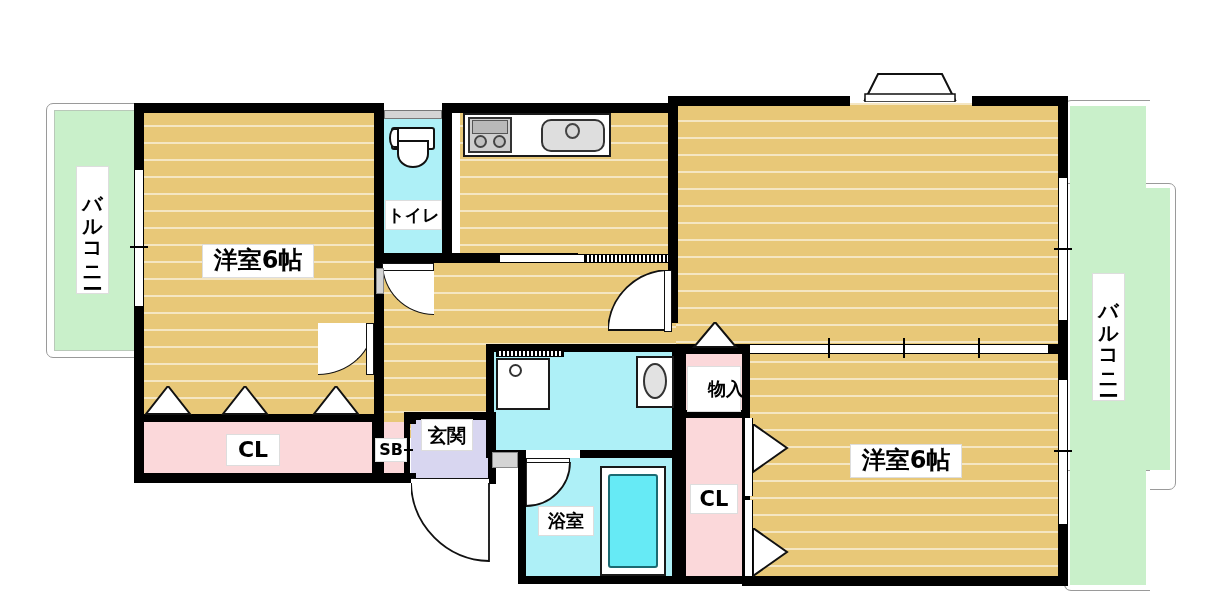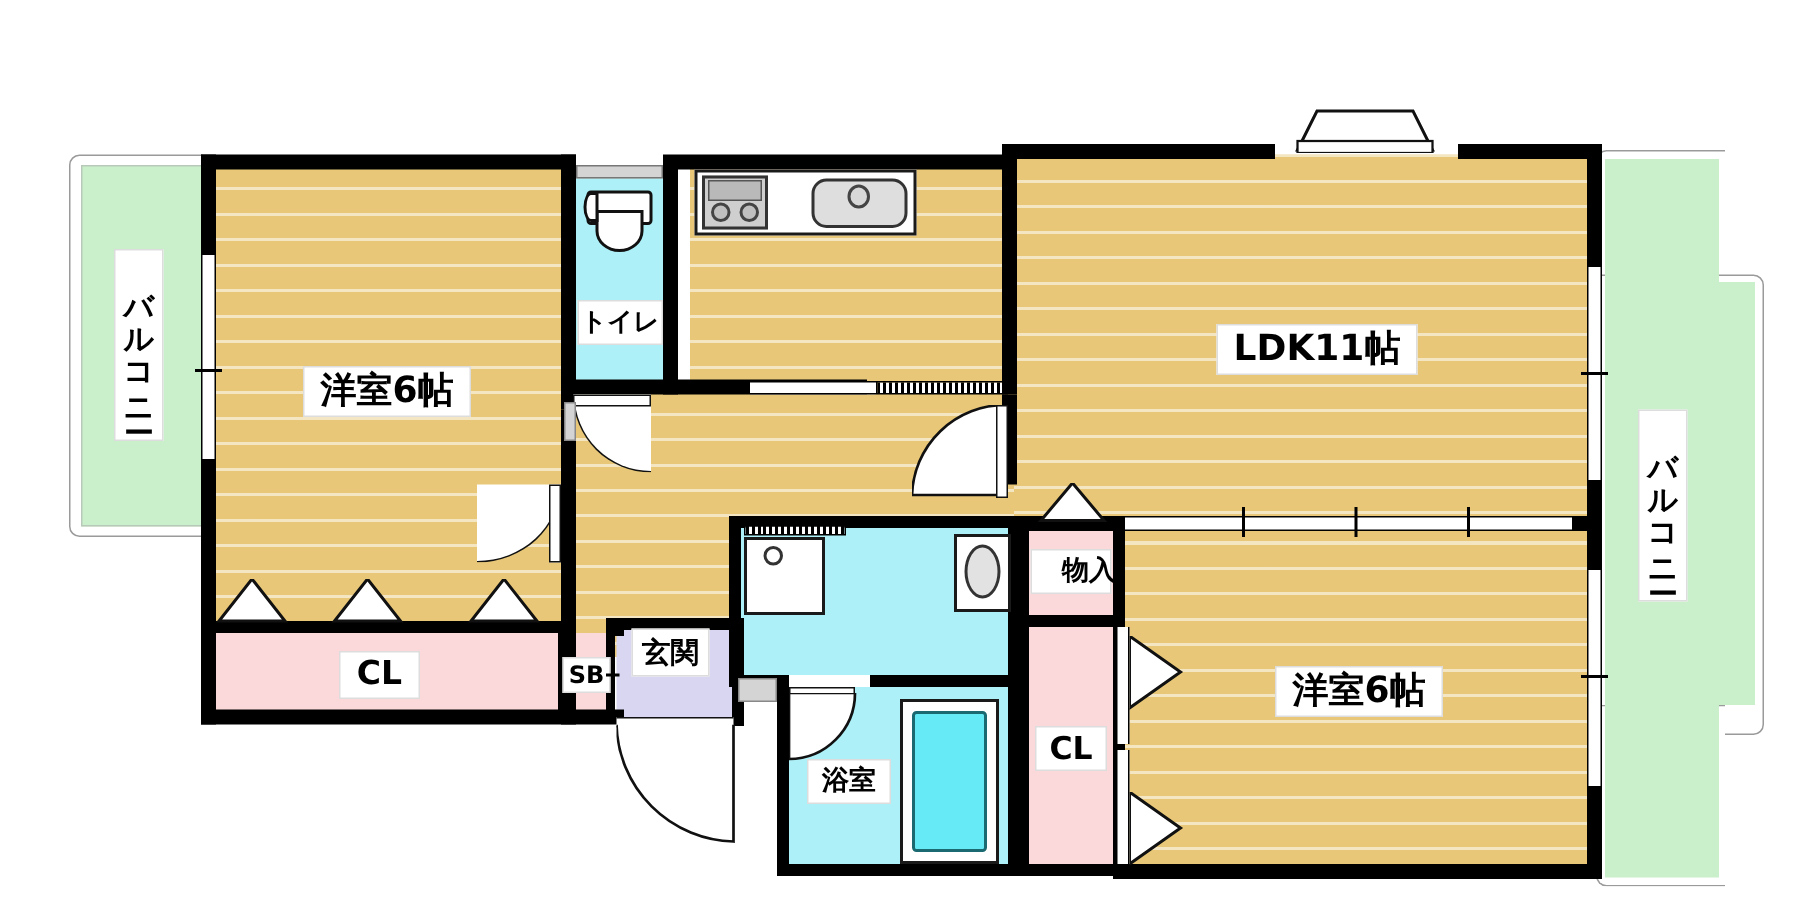--- a/index.html
+++ b/index.html
@@ -182,42 +182,41 @@
   <div class="b wall" style="left:1058px;top:318px;width:10px;height:36px;"></div>
 
   <div class="slide-v" style="left:1058px;top:178px;width:10px;height:142px;"></div>
   <div class="tick" style="left:1054px;top:248px;width:18px;height:2px;"></div>
 
   <svg class="b" style="left:845px;top:70px;width:130px;height:32px;" viewBox="0 0 130 32">
     <polygon points="20,30 33,4 97,4 110,30" fill="#ffffff" stroke="#111" stroke-width="2"></polygon>
     <rect x="20" y="24" width="90" height="8" fill="#ffffff" stroke="#111" stroke-width="1.5"></rect>
   </svg>
 
-  <div class="lbl" style="left:811px;top:216px;width:134px;height:34px;font-size:24px;">LDK11帖</div>
 
   <div class="b wall" style="left:668px;top:263px;width:10px;height:60px;"></div>
   <svg class="b" style="left:608px;top:270px;width:64px;height:62px;" viewBox="0 0 64 62">
     <path d="M62,0 L62,0 A62,62 0 0 0 0,60 L62,60 Z" fill="#ffffff" stroke="#111" stroke-width="1.8"></path>
   </svg>
   <div class="leaf" style="left:664px;top:270px;width:8px;height:62px;"></div>
 
   <div class="b wall" style="left:676px;top:344px;width:72px;height:10px;"></div>
   <div class="slide" style="left:748px;top:344px;width:306px;height:10px;"></div>
   <div class="tick" style="left:828px;top:338px;width:2px;height:20px;"></div>
   <div class="tick" style="left:903px;top:338px;width:2px;height:20px;"></div>
   <div class="tick" style="left:978px;top:338px;width:2px;height:20px;"></div>
   <div class="b wall" style="left:1048px;top:344px;width:20px;height:10px;"></div>
 
   <div class="b wall" style="left:678px;top:344px;width:8px;height:240px;"></div>
   <div class="b wall" style="left:742px;top:344px;width:8px;height:240px;"></div>
   <div class="b wall" style="left:678px;top:410px;width:72px;height:8px;"></div>
   <svg class="b" style="left:690px;top:322px;width:50px;height:26px;" viewBox="0 0 50 26">
     <polygon points="25,0 46,25 4,25" fill="#ffffff" stroke="#111" stroke-width="2"></polygon>
   </svg>
-  <div class="lbl" style="left:687px;top:366px;width:54px;height:30px;font-size:18px;padding-left:24px;">物入</div>
+  <div class="lbl" style="left:687px;top:366px;width:54px;height:46px;font-size:18px;padding-left:24px;">物入</div>
   <div class="lbl" style="left:690px;top:484px;width:48px;height:30px;font-size:21px;">CL</div>
   <div class="b wall" style="left:678px;top:576px;width:72px;height:8px;"></div>
 
   <div class="b wall" style="left:1058px;top:344px;width:10px;height:134px;"></div>
   <div class="b wall" style="left:1058px;top:524px;width:10px;height:60px;"></div>
   <div class="slide-v" style="left:1058px;top:478px;width:10px;height:0px;"></div>
   <div class="slide-v" style="left:1058px;top:380px;width:10px;height:144px;"></div>
   <div class="tick" style="left:1054px;top:450px;width:18px;height:2px;"></div>
   <div class="b wall" style="left:742px;top:576px;width:326px;height:10px;"></div>
   <div class="lbl" style="left:850px;top:444px;width:112px;height:34px;font-size:24px;">洋室6帖</div>

